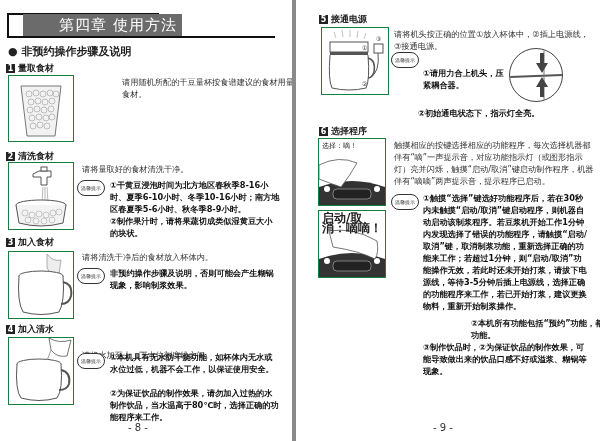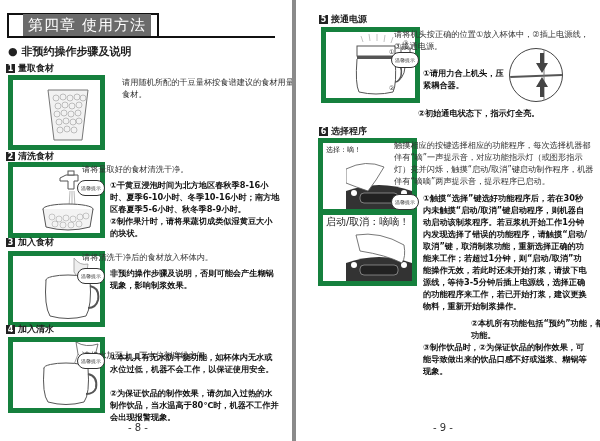--- a/index.html
+++ b/index.html
@@ -2,26 +2,26 @@
 <html><head>
 <meta charset="utf-8">
 <style>
   html,body{margin:0;padding:0;background:#fff;}
   body{width:600px;height:441px;position:relative;overflow:hidden;font-family:"DejaVu Sans","Liberation Sans",sans-serif;color:#222;}
   .page{position:absolute;top:0;height:441px;background:#fff;}
   #left{left:0;width:292px;}
   #right{left:296px;width:304px;}
   .divider{position:absolute;left:292px;top:0;width:4px;height:441px;background:#8a8a8a;}
   .chapter-box{position:absolute;left:7px;top:13px;width:148px;height:22px;border:2px solid #111;border-bottom:none;}
-  .chapter-fill{position:absolute;left:23px;top:14px;width:128px;height:22px;background:#6b6b6b;color:#fff;font-size:15px;line-height:22px;text-align:center;letter-spacing:1px;}
+  .chapter-fill{position:absolute;left:23px;top:14px;width:128px;height:22px;background:#6b6b6b;color:#fff;font-size:15px;line-height:22px;text-align:center;letter-spacing:1px;padding-left:31px;}
   .chapter-rule{position:absolute;left:7px;top:36px;width:268px;height:2px;background:#111;}
   .subhead{position:absolute;left:8px;top:44px;font-size:11px;font-weight:bold;}
   .sec-title{position:absolute;font-size:9px;font-weight:bold;display:flex;align-items:center;gap:3px;}
   .num{display:inline-block;width:9px;height:9px;background:#222;color:#fff;font-size:8px;line-height:9px;text-align:center;font-weight:bold;}
-  .illus{position:absolute;border:5px solid #15803d;background:#fff;padding-left:23px;}
+  .illus{position:absolute;border:1px solid #15803d;background:#fff;}
   .txt{position:absolute;font-size:8.2px;line-height:12px;color:#333;}
   .tip{position:absolute;width:26px;height:14px;border:1px solid #333;border-radius:9px;font-size:5px;line-height:14px;text-align:center;background:#fff;color:#333;}
   .note{position:absolute;font-size:8.2px;line-height:12px;font-weight:bold;color:#111;}
   .pagenum{position:absolute;font-size:10px;color:#333;}
   svg{display:block;}
 </style>
 </head>
 <body>
 
 <div class="page" id="left">
@@ -122,21 +122,21 @@
       <path d="M40 0 q10 6 22 2 l-4 16 q-10 2 -16 -6 z" fill="#fff" stroke="#555" stroke-width="0.8"></path>
       <line x1="42" y1="12" x2="36" y2="28" stroke="#888" stroke-width="0.8"></line>
       <ellipse cx="30" cy="26" rx="22" ry="5" fill="#fff" stroke="#555"></ellipse>
       <path d="M8 26 Q6 52 12 60 Q30 65 48 60 Q54 52 52 26" fill="#fff" stroke="#555"></path>
       <path d="M52 32 Q62 34 60 46 Q58 52 50 52" fill="none" stroke="#555" stroke-width="2"></path>
     </svg>
   </div>
   <div class="txt" style="left:82px;top:337px;width:196px;margin-top:12px;">请将水加至上、下水位刻度线之间。</div>
   <div class="tip" style="left:77px;top:353px;">温馨提示</div>
   <div class="note" style="left:110px;top:351px;width:170px;">①本机具有无水防干烧功能，如杯体内无水或水位过低，机器不会工作，以保证使用安全。</div>
-  <div class="note" style="left:110px;top:387px;width:170px;">②为保证饮品的制作效果，请勿加入过热的水制作饮品，当水温高于80℃时，机器不工作并会出现报警现象。</div>
+  <div class="note" style="left:110px;top:387px;width:170px;">②为保证饮品的制作效果，请勿加入过热的水制作饮品，当水温高于80℃时，选择正确的功能程序来工作。</div>
 
   <div class="pagenum" style="left:128px;top:422px;">- 8 -</div>
 </div>
 
 <div class="divider"></div>
 
 <div class="page" id="right">
 
   <div class="sec-title" style="left:23px;top:13px;">
     <span class="num">5</span>
@@ -183,21 +183,21 @@
     <div class="txt" style="left:3px;top:2px;font-size:7px;line-height:10px;color:#222;">选择：嘀！</div>
     <svg width="66" height="66">
       <path d="M0 48 Q33 36 66 48 L66 66 L0 66 Z" fill="#333"></path>
       <rect x="14" y="50" width="38" height="10" rx="4" fill="#222" stroke="#bbb" stroke-width="0.6"></rect>
       <circle cx="8" cy="50" r="3" fill="#fff"></circle>
         <circle cx="58" cy="50" r="3" fill="#fff"></circle>
       <path d="M0 26 Q20 16 38 24 Q30 38 22 48 Q10 44 0 40 Z" fill="#fff" stroke="#555" stroke-width="0.8"></path>
     </svg>
   </div>
   <div class="illus" style="left:22px;top:210px;width:66px;height:66px;overflow:hidden;">
-    <div class="txt" style="left:3px;top:2px;font-size:10px;line-height:10px;color:#222;">启动/取消：嘀嘀！</div>
+    <div class="txt" style="left:3px;top:2px;font-size:12px;line-height:10px;color:#222;font-weight:bold;">启动/取消：嘀嘀！</div>
     <svg width="66" height="66">
       <path d="M0 48 Q33 36 66 48 L66 66 L0 66 Z" fill="#333"></path>
       <rect x="14" y="50" width="38" height="10" rx="4" fill="#222" stroke="#bbb" stroke-width="0.6"></rect>
       <circle cx="8" cy="50" r="3" fill="#fff"></circle>
         <circle cx="58" cy="50" r="3" fill="#fff"></circle>
       <path d="M10 20 Q34 16 58 30 Q60 42 56 48 Q40 40 14 36 Z" fill="#fff" stroke="#555" stroke-width="0.8"></path>
     </svg>
   </div>
   <div class="txt" style="left:98px;top:139px;width:200px;">触摸相应的按键选择相应的功能程序，每次选择机器都伴有“嘀”一声提示音，对应功能指示灯（或图形指示灯）亮并闪烁，触摸“启动/取消”键启动制作程序，机器伴有“嘀嘀”两声提示音，提示程序已启动。</div>
   <div class="tip" style="left:95px;top:194px;">温馨提示</div>

